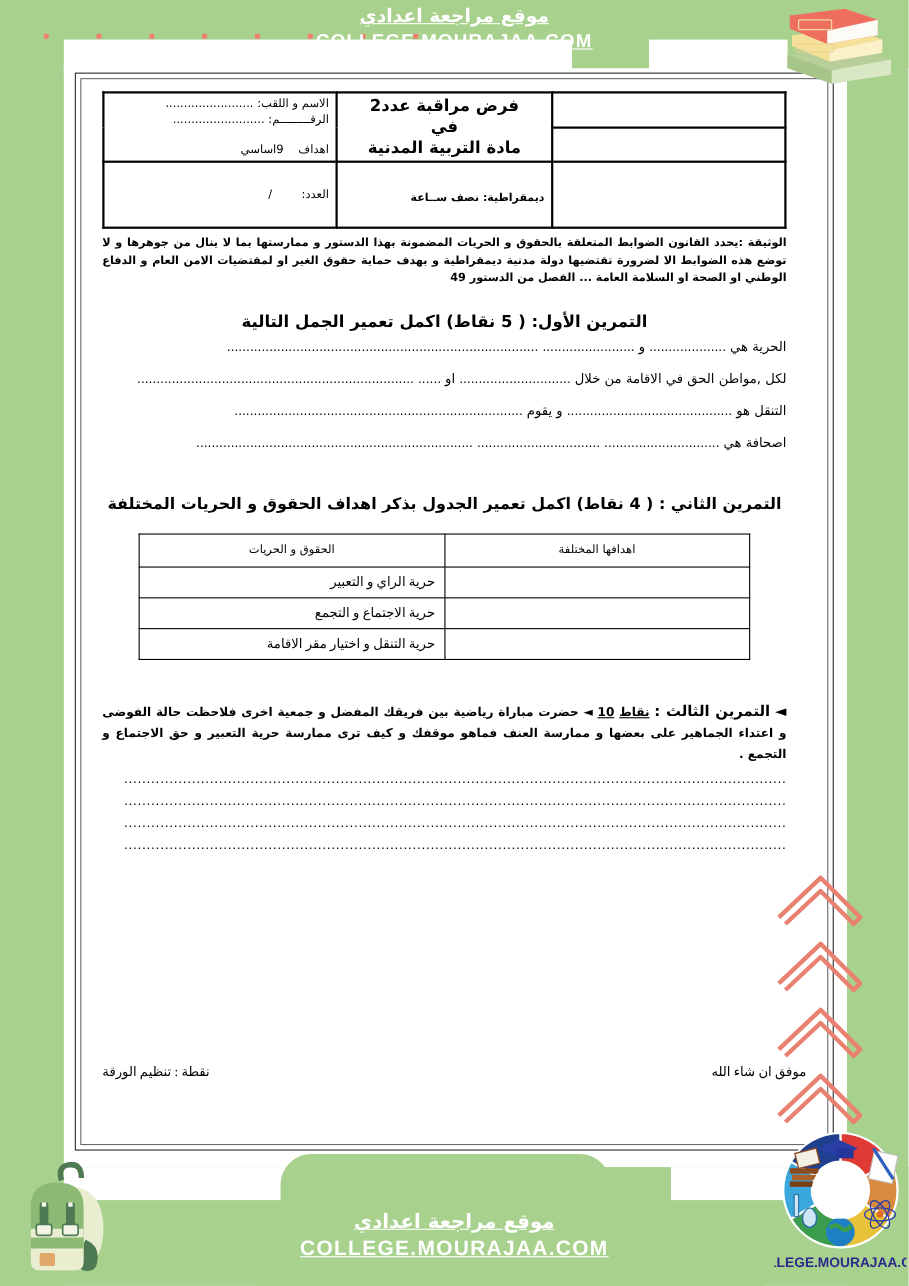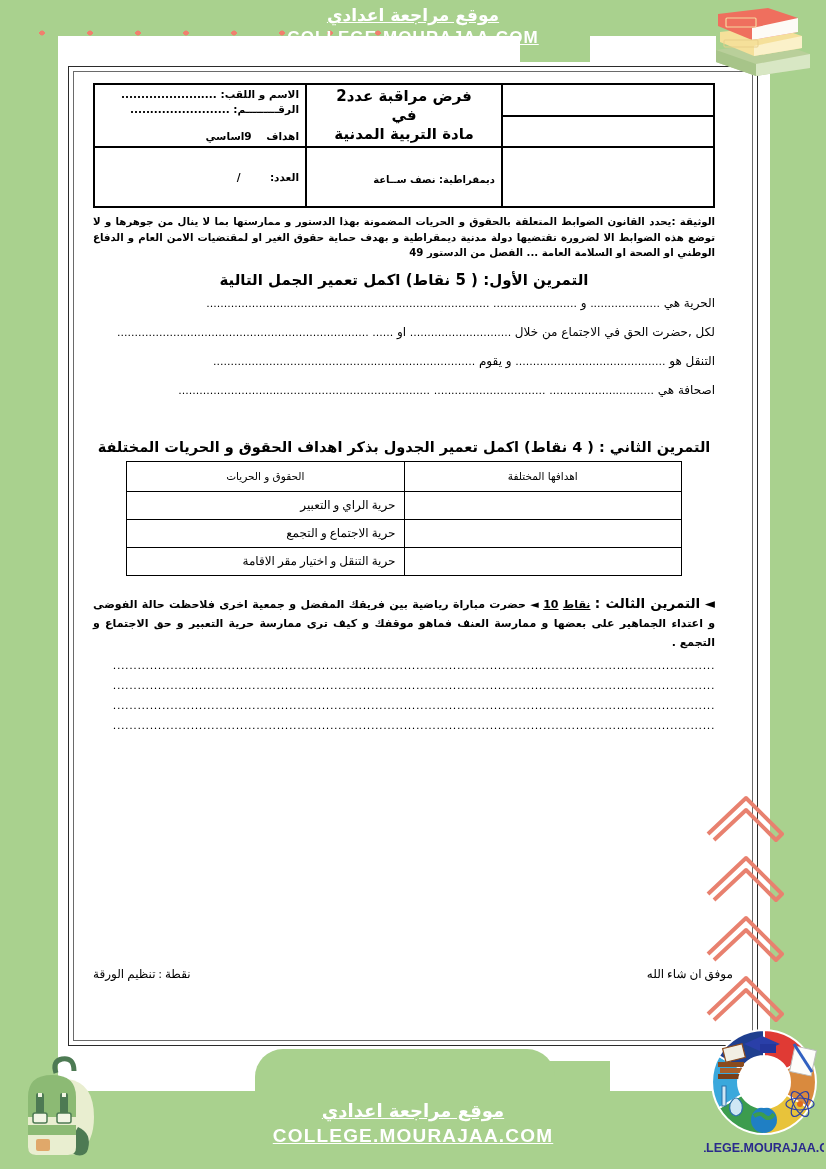--- a/index.html
+++ b/index.html
@@ -103,37 +103,37 @@
     width:100%;border-collapse:collapse;table-layout:fixed;
     border:2.5px solid #000;
   }
   table.hdr td{
     border:2.2px solid #000;vertical-align:middle;padding:2px 6px;
     font-family:"DejaVu Sans", sans-serif;
   }
   .c-name{width:198px;height:54px;}
   .c-mid{width:182px;text-align:center;margin-top:20px;}
   .c-right{width:auto;}
-  .lbl{font-size:10.5px;font-weight:bold;color:#000;line-height:15px;}
+  .lbl{font-size:10.5px;font-weight:normal;color:#000;line-height:15px;}
   .dotfill{letter-spacing:0.5px;}
   .title-big{font-size:15px;font-weight:bold;line-height:19px;}
   .small-b{font-size:10px;font-weight:bold;}
 
   
   .doc-para{
     font-family:"DejaVu Sans", sans-serif;font-size:10.2px;font-weight:bold;
     line-height:15.5px;text-align:justify;margin-top:6px;color:#000;
   }
   .ex-title{
     font-family:"DejaVu Sans", sans-serif;font-weight:bold;font-size:15px;
-    text-align:center;margin-top:10px;color:#000;
+    text-align:center;margin-top:22px;color:#000;
   }
   .ex-title-2{
     font-family:"DejaVu Sans", sans-serif;font-weight:bold;font-size:14.5px;
-    text-align:center;margin-top:34px;margin-bottom:6px;color:#000;
+    text-align:center;margin-top:34px;margin-bottom:18px;color:#000;
   }
   .blank-line{
     font-family:"DejaVu Sans", sans-serif;font-size:11.5px;line-height:28px;
     white-space:nowrap;overflow:hidden;color:#000;
   }
   .blank-line .txt{font-size:12px;}
   .dots{letter-spacing:0.6px;font-size:11px;}
 
   
   table.ex2{
@@ -148,21 +148,21 @@
   }
   table.ex2 td.rights{
     font-size:12px;text-align:right;padding:2px 8px;height:23px;
     font-family:"Liberation Serif", serif;
   }
   table.ex2 td.empty{height:23px;}
 
   
   .ex3-para{
     font-family:"DejaVu Sans", sans-serif;font-size:11px;font-weight:bold;
-    line-height:19px;text-align:justify;margin-top:18px;color:#000;
+    line-height:19px;text-align:justify;margin-top:38px;color:#000;
   }
   .ex3-head{font-size:13.5px;font-weight:bold;}
   .u{text-decoration:underline;}
   .ex3-lines{margin-top:4px;}
   .ex3-lines .blank-line{line-height:20px;}
 
   .bottom-note{
     position:absolute;left:24px;right:24px;top:900px;
     font-family:"Liberation Serif", serif;font-size:12px;color:#000;
     direction:rtl;display:flex;justify-content:space-between;
@@ -272,21 +272,21 @@
 
     <div>
       <div class="blank-line">
         <span class="txt">الحرية هي</span>
         <span class="dots">....................</span>
         <span class="txt">و</span>
         <span class="dots">........................</span>
         <span class="dots">.................................................................................</span>
       </div>
       <div class="blank-line">
-        <span class="txt">لكل ,حضرت الحق في الاجتماع من خلال</span>
+        <span class="txt">لكل ,مواطن الحق في الاقامة من خلال</span>
         <span class="dots">.............................</span>
         <span class="txt">او</span>
         <span class="dots">......</span>
         <span class="dots">........................................................................</span>
       </div>
       <div class="blank-line">
         <span class="txt">التنقل هو</span>
         <span class="dots">...........................................</span>
         <span class="txt">و يقوم</span>
         <span class="dots">...........................................................................</span>

